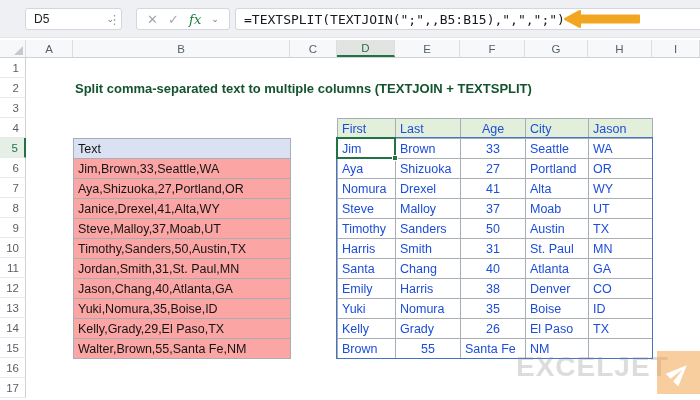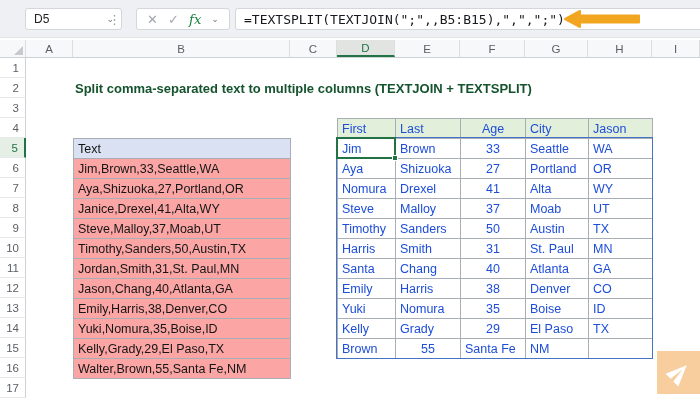--- a/index.html
+++ b/index.html
@@ -144,21 +144,20 @@
 
   <div class="ltable" id="ltable">
       <div class="lcell h">Text</div>
       <div class="lcell">Jim,Brown,33,Seattle,WA</div>
       <div class="lcell">Aya,Shizuoka,27,Portland,OR</div>
       <div class="lcell">Janice,Drexel,41,Alta,WY</div>
       <div class="lcell">Steve,Malloy,37,Moab,UT</div>
       <div class="lcell">Timothy,Sanders,50,Austin,TX</div>
       <div class="lcell">Jordan,Smith,31,St. Paul,MN</div>
       <div class="lcell">Jason,Chang,40,Atlanta,GA</div>
-      <div class="lcell">Emily,Harris,38,Denver,CO</div>
       <div class="lcell">Yuki,Nomura,35,Boise,ID</div>
       <div class="lcell">Kelly,Grady,29,El Paso,TX</div>
       <div class="lcell">Walter,Brown,55,Santa Fe,NM</div>
     </div>
 
   <div class="rtable" id="rtable">
       <div class="rcell h">First</div>
       <div class="rcell h">Last</div>
       <div class="rcell h c">Age</div>
       <div class="rcell h">City</div>
@@ -203,33 +202,34 @@
       <div class="rcell c">38</div>
       <div class="rcell">Denver</div>
       <div class="rcell">CO</div>
       <div class="rcell">Yuki</div>
       <div class="rcell">Nomura</div>
       <div class="rcell c">35</div>
       <div class="rcell">Boise</div>
       <div class="rcell">ID</div>
       <div class="rcell">Kelly</div>
       <div class="rcell">Grady</div>
-      <div class="rcell c">29</div>
+      <div class="rcell c">26</div>
       <div class="rcell">El Paso</div>
       <div class="rcell">TX</div>
       <div class="rcell">Brown</div>
       <div class="rcell c">55</div>
       <div class="rcell">Santa Fe</div>
       <div class="rcell">NM</div>
     </div>
 
   <div class="spill"></div>
   <div class="sel">
     <div class="handle"></div>
   </div>
 
+  <div class="wm">EXCELJET</div>
   <div class="logo">
     <svg width="24" height="24" viewBox="0 0 24 24">
       <path d="M2 21 L23 12 L2 3 L2 10 L17 12 L2 14 Z" fill="#ffffff"></path>
     </svg>
   </div>
 
 </div>
 
 </body></html>

